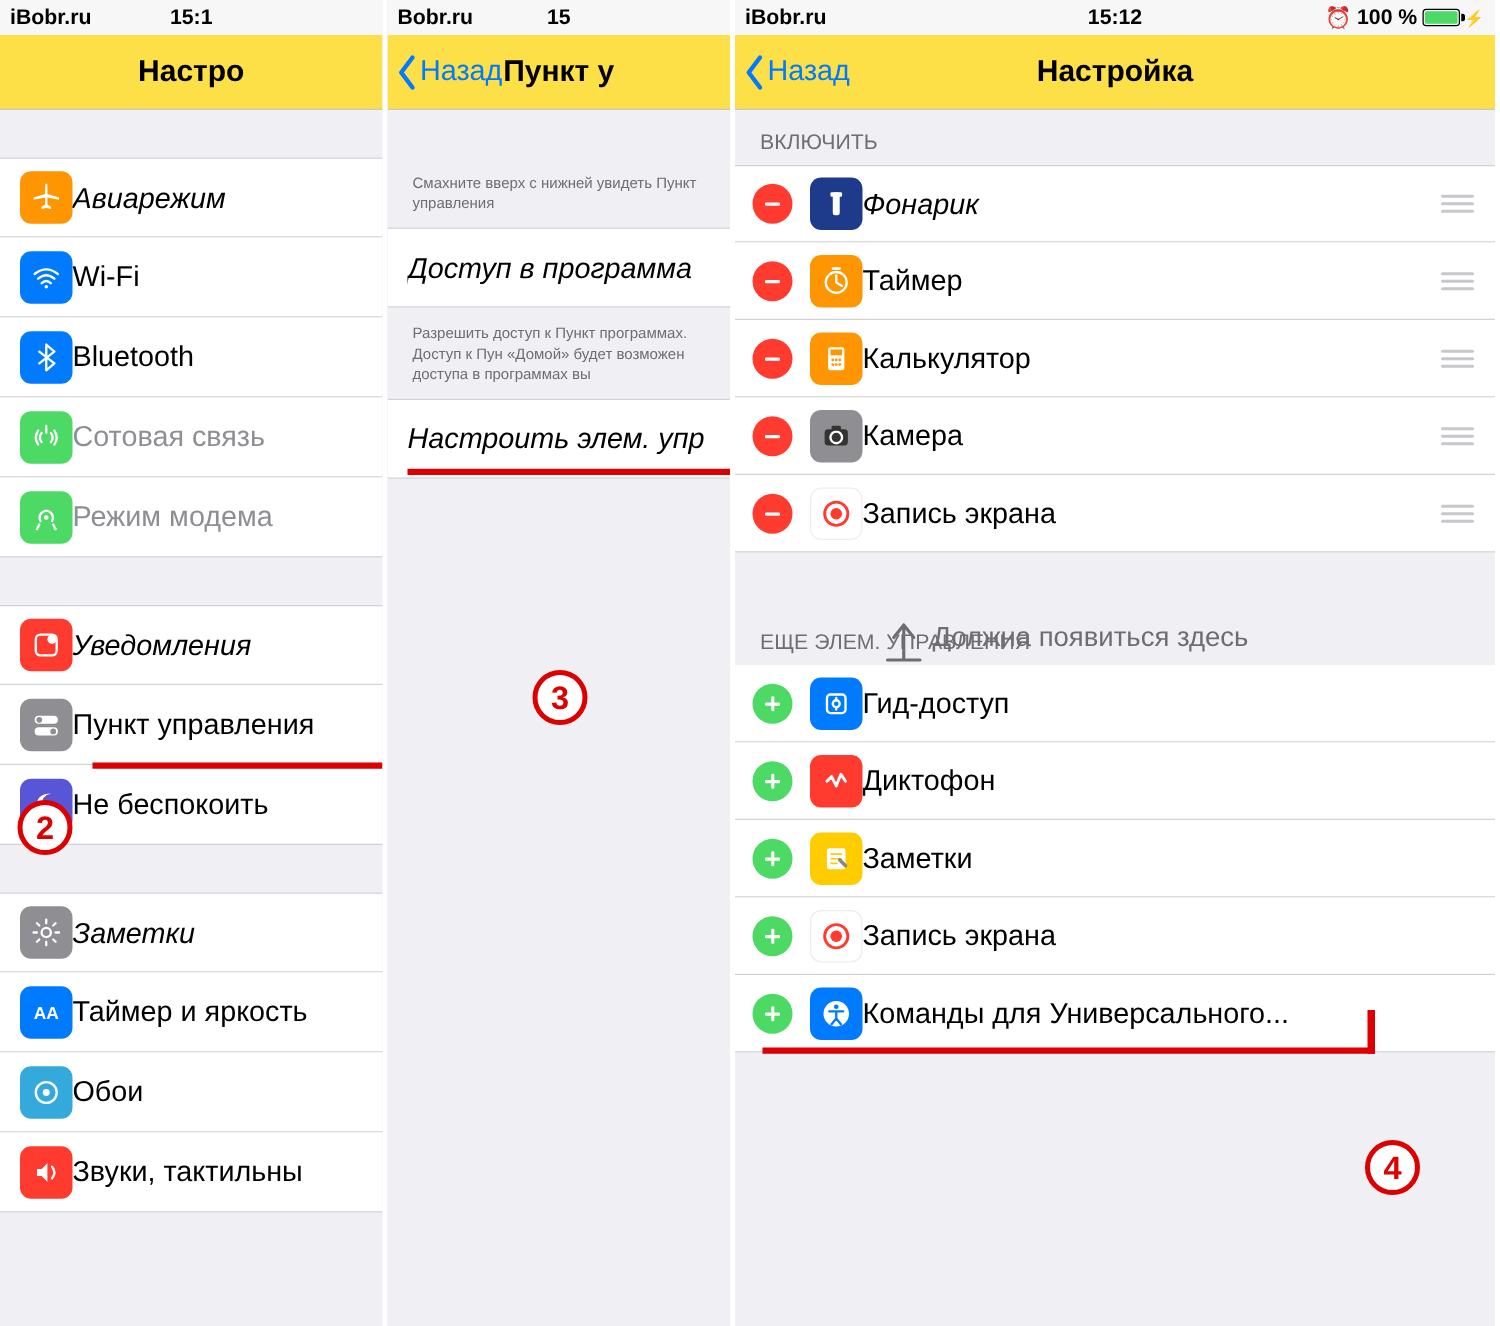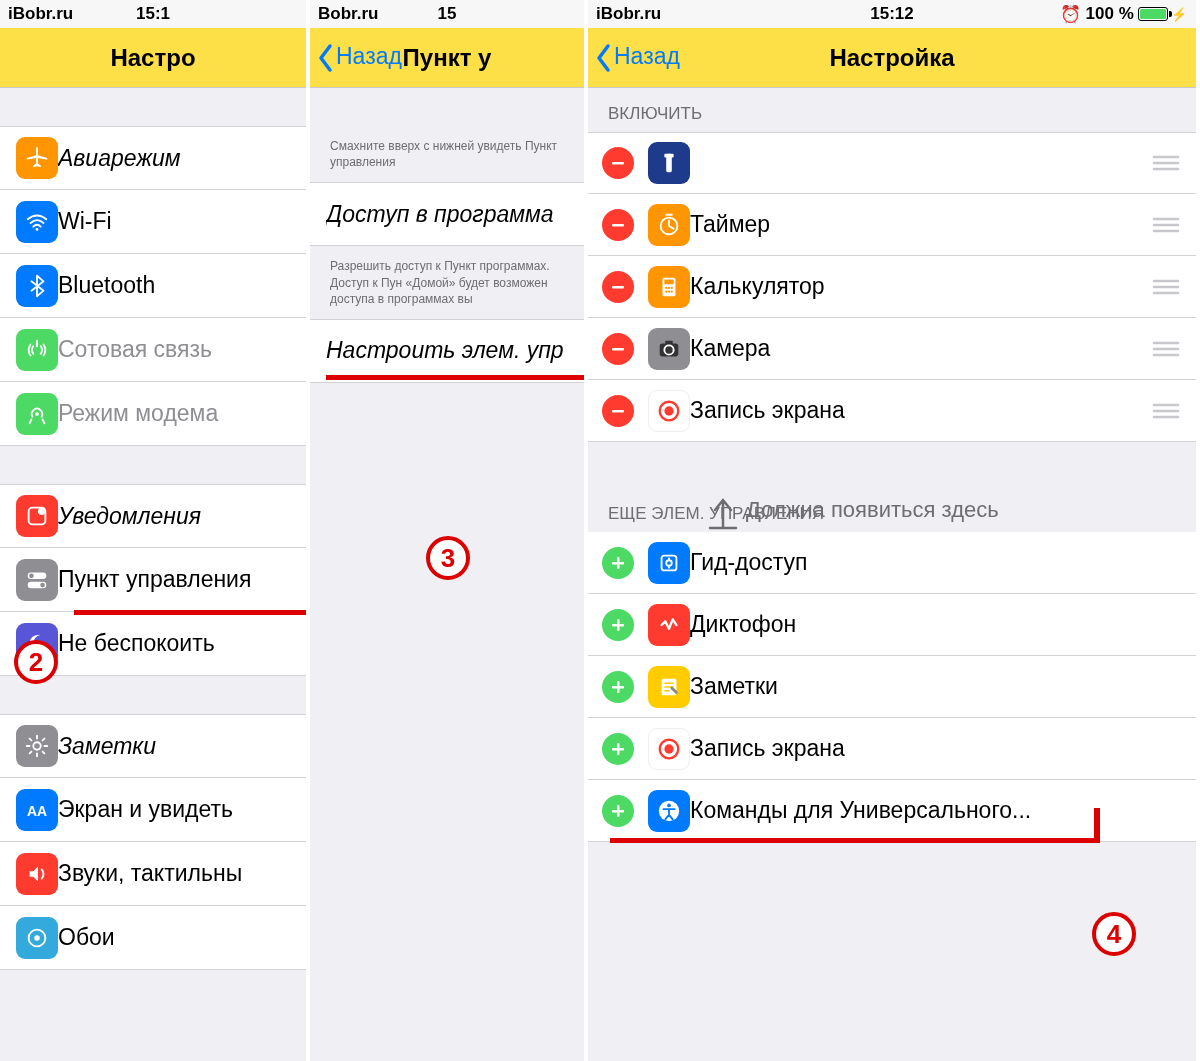--- a/index.html
+++ b/index.html
@@ -152,39 +152,39 @@
           </svg>
         </div>
         <span class="label">Заметки</span>
       </div>
       <div class="cell">
         <div class="icon darkblue">
           <svg viewBox="0 0 28 28">
             <text x="14" y="20" font-size="15" font-weight="700" fill="#fff" text-anchor="middle" font-family="Arial">AA</text>
           </svg>
         </div>
-        <span class="label">Экран и увидеть</span>
+        <span class="label">Таймер и яркость</span>
+      </div>
+      <div class="cell">
+        <div class="icon teal">
+          <svg viewBox="0 0 28 28">
+            <circle cx="14" cy="14" r="9" stroke="#fff" stroke-width="2" fill="none" stroke-linecap="round" stroke-linejoin="round"></circle>
+            <circle cx="14" cy="14" r="3" fill="#fff"></circle>
+          </svg>
+        </div>
+        <span class="label">Обои</span>
       </div>
       <div class="cell">
         <div class="icon redsound">
           <svg viewBox="0 0 28 28">
             <path d="M6 11 L10 11 L15 6 L15 22 L10 17 L6 17 Z" fill="#fff"></path>
             <path d="M19 9 Q23 14 19 19" stroke="#fff" stroke-width="2" fill="none" stroke-linecap="round" stroke-linejoin="round"></path>
           </svg>
         </div>
         <span class="label">Звуки, тактильны</span>
-      </div>
-      <div class="cell">
-        <div class="icon teal">
-          <svg viewBox="0 0 28 28">
-            <circle cx="14" cy="14" r="9" stroke="#fff" stroke-width="2" fill="none" stroke-linecap="round" stroke-linejoin="round"></circle>
-            <circle cx="14" cy="14" r="3" fill="#fff"></circle>
-          </svg>
-        </div>
-        <span class="label">Обои</span>
       </div>
     </div>
 </div>
 
 <div class="panel p2">
   <div class="statusbar">
     <span class="sb-left">Bobr.ru</span>
     <span class="sb-center">15</span>
   </div>
   <div class="navbar">
@@ -237,20 +237,21 @@
           <svg viewBox="0 0 18 18">
             <rect x="3" y="8" width="12" height="2.5" fill="#fff" rx="1"></rect>
           </svg>
         </div>
         <div class="icon navy">
           <svg viewBox="0 0 28 28">
             <rect x="11" y="4" width="6" height="20" rx="2" fill="#fff"></rect>
             <rect x="9" y="4" width="10" height="4" rx="1" fill="#fff"></rect>
           </svg>
         </div>
+        <span class="label">Фонарик</span>
         <span class="drag">
           <svg viewBox="0 0 28 18">
             <path d="M2 3 L26 3 M2 9 L26 9 M2 15 L26 15" stroke="#c7c7cc" stroke-width="2.5" stroke-linecap="round"></path>
           </svg>
         </span>
       </div>
       <div class="cell cc-cell">
         <div class="cc-btn remove">
           <svg viewBox="0 0 18 18">
             <rect x="3" y="8" width="12" height="2.5" fill="#fff" rx="1"></rect>

